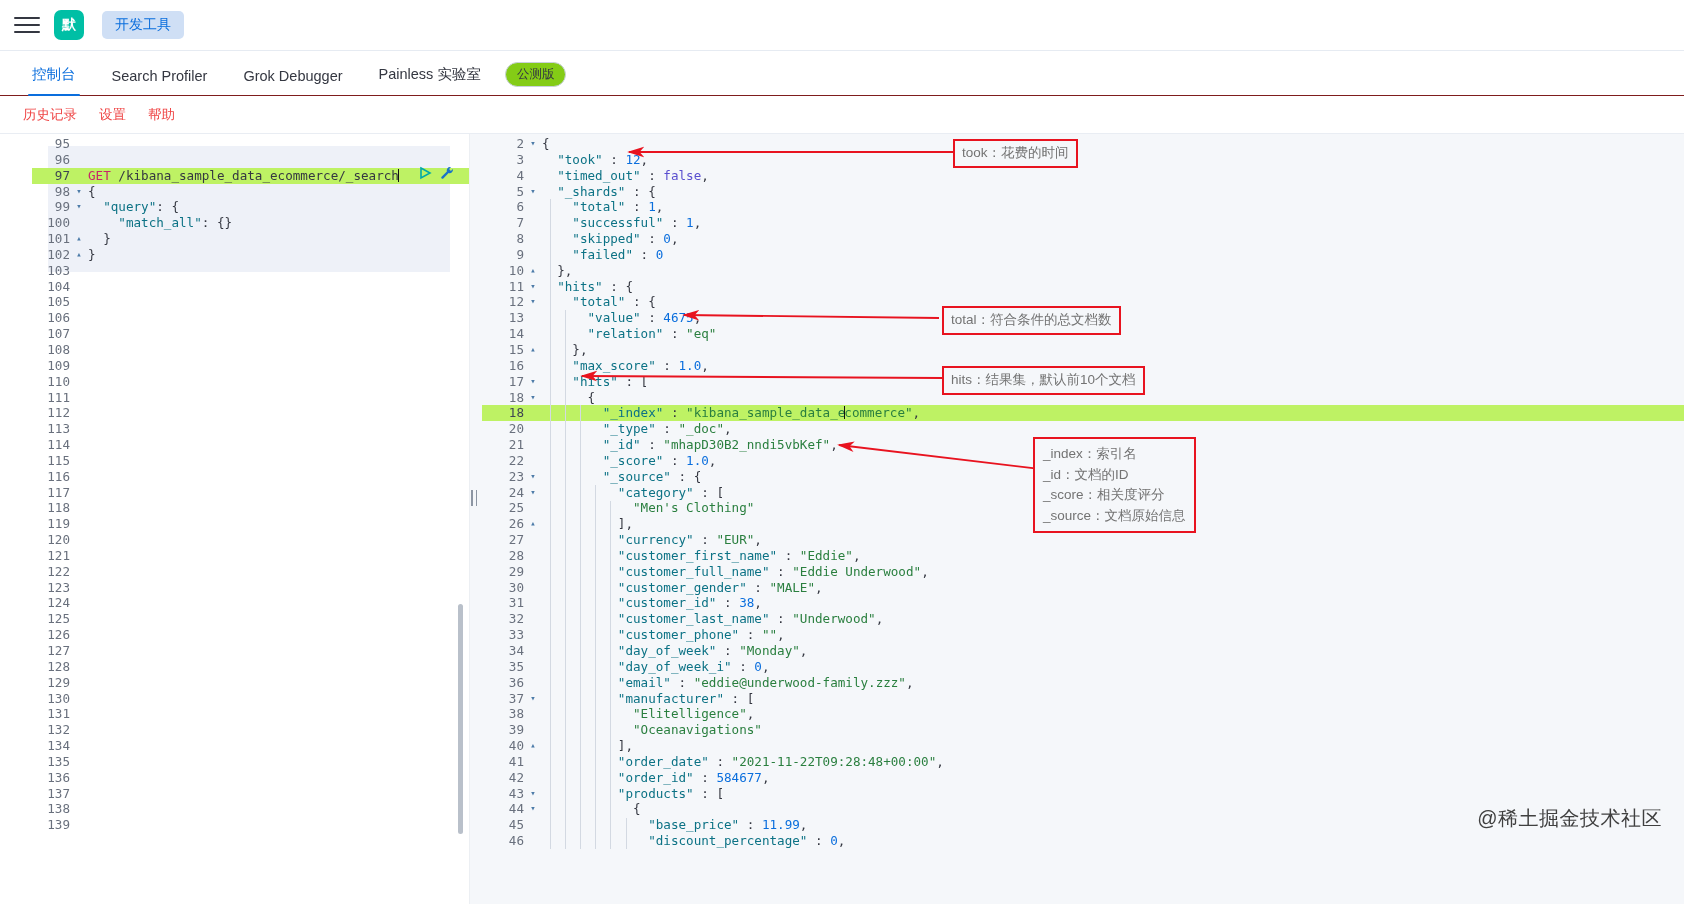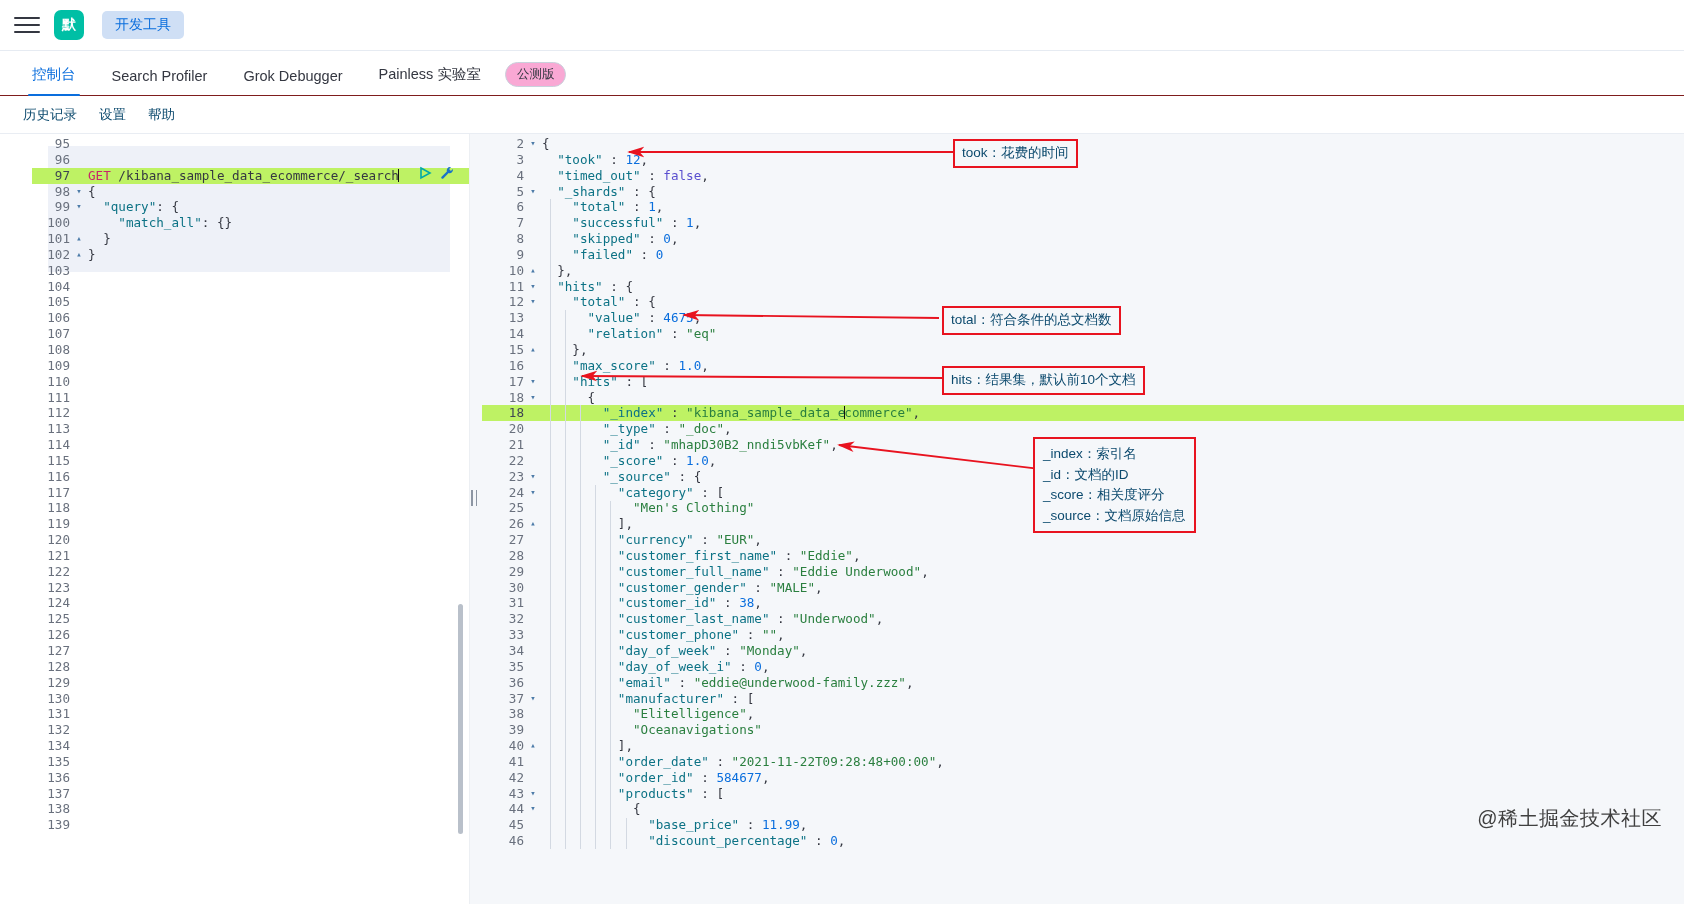--- a/index.html
+++ b/index.html
@@ -39,30 +39,30 @@
     font-size:14.5px; color:#343741; padding:0 18px 11px 18px; cursor:pointer;
     position:relative; white-space:nowrap;
   }
   .tab.active{ color:#0a6edd; }
   .tab.active:after{
     content:""; position:absolute; left:14px; right:14px; bottom:-1px;
     height:2.5px; background:#0a6edd; border-radius:2px;
   }
   .beta-pill{
     margin-left:6px; margin-bottom:8px; border:1px solid #c9d1dc; border-radius:13px;
-    font-size:12.5px; color:#343741; padding:3px 11px; background:#f9a8d4; cursor:pointer;
+    font-size:12.5px; color:#343741; padding:3px 11px; background:#84cc16; cursor:pointer;
     white-space:nowrap;
   }
 
   
   .subrow{
     height:38px; background:#ffffff; display:flex; align-items:center;
     padding:0 12px; border-bottom:1px solid #e9edf3; position:relative; z-index:3;
   }
-  .submenu-item{ font-size:13.5px; color:#0c4a6e; padding:0 11px; cursor:pointer; white-space:nowrap;}
+  .submenu-item{ font-size:13.5px; color:#ef4444; padding:0 11px; cursor:pointer; white-space:nowrap;}
 
   
   .workspace{
     position:absolute; left:0; top:134px; right:0; bottom:0;
     background:#f5f7fa;
   }
   .pane-left{
     position:absolute; left:0; top:0; width:470px; bottom:0;
     background:#ffffff; border-right:1px solid #eceff3; overflow:hidden;
   }
@@ -105,21 +105,21 @@
   
   .guide{ position:absolute; top:0; bottom:0; width:1px; background:#d3d9e2; }
 
   
   .caret{ display:inline-block; width:1px; height:13px; background:#111;
           vertical-align:-2px; margin:0 -1px; }
 
   
   .anno{
     position:absolute; border:2px solid #e8131f; background:#f5f7fa;
-    color:#0c4a6e; font-size:13.5px; line-height:18.5px;
+    color:#737373; font-size:13.5px; line-height:18.5px;
     padding:3px 7px; white-space:pre; z-index:20;
   }
   .anno.multi{ line-height:20.5px; padding:5px 8px; }
   .arrow{ position:absolute; z-index:19; }
 
   
   .splitter{
     position:absolute; left:469px; top:355px; width:10px; height:18px;
     display:flex; gap:3px; align-items:center; justify-content:center; z-index:10;
   }

